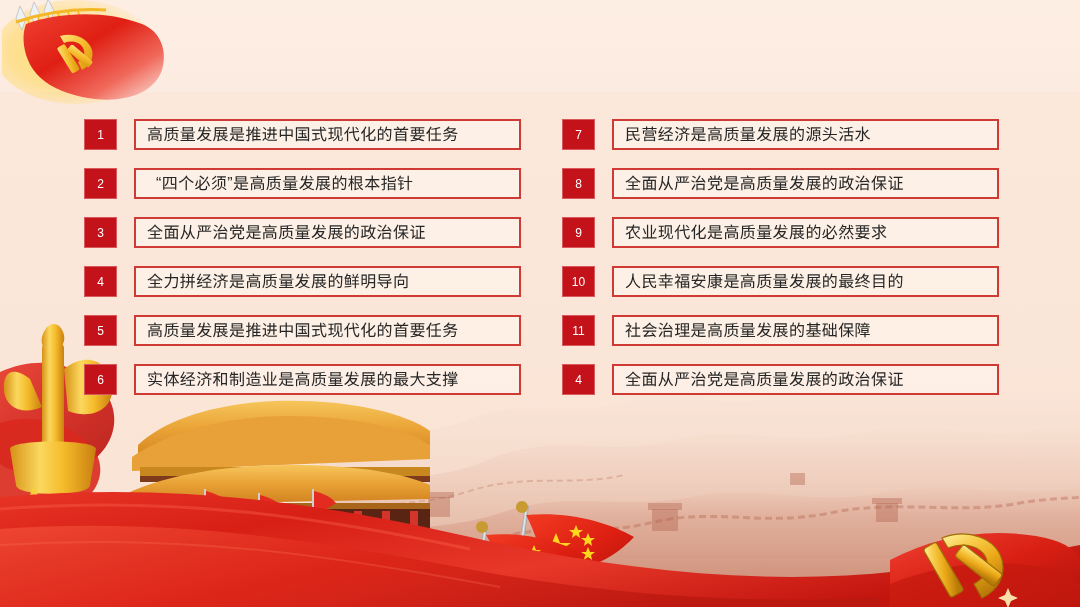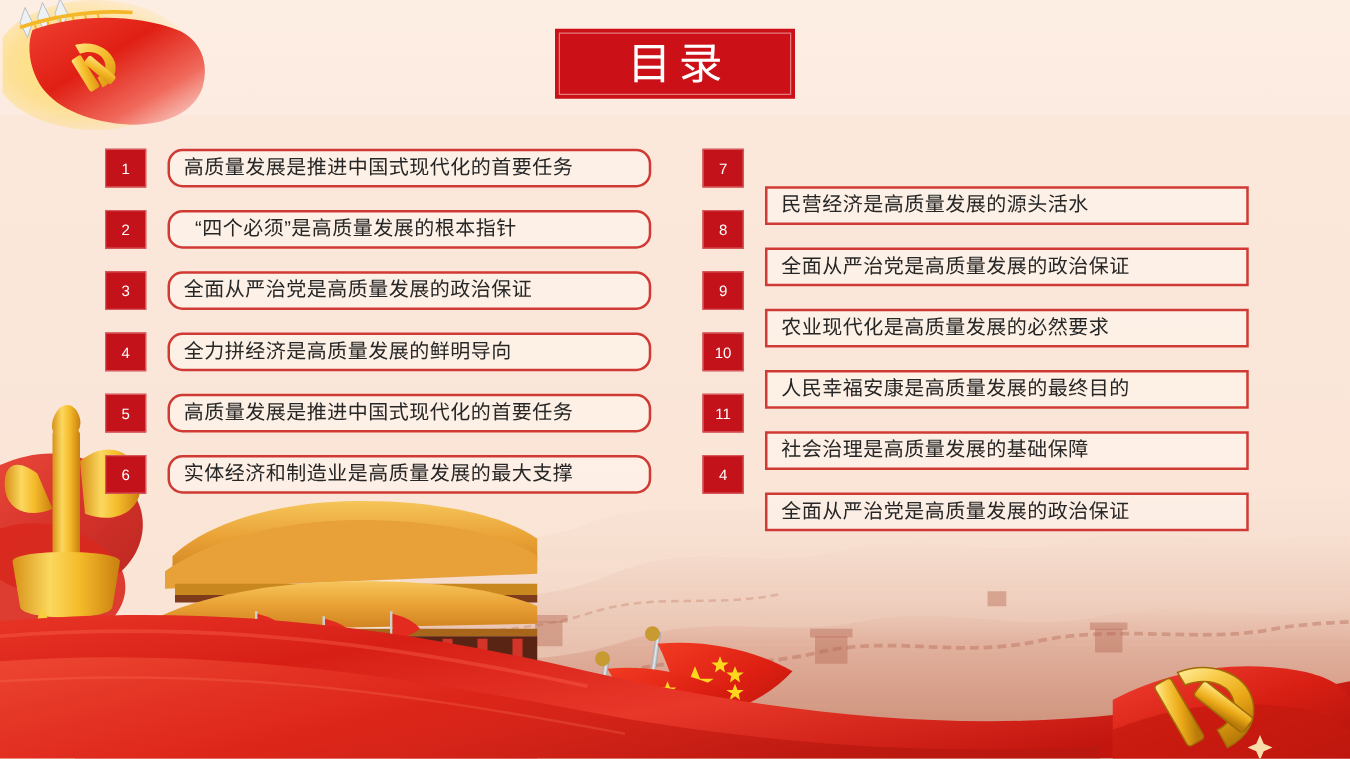--- a/index.html
+++ b/index.html
@@ -112,22 +112,22 @@
   .item-text {
     color: #262626;
     font-size: 16px;
     letter-spacing: 0.4px;
     line-height: 1;
     white-space: nowrap;
   }
   .item-text.quoted { padding-left: 9px; }
 
   
-  .col-left  .item-box { width: 387px; border-radius: 12px; }
-  .col-right .item-box { width: 387px; margin-top: 30px; }
+  .col-left  .item-box { width: 387px; }
+  .col-right .item-box { width: 387px; }
 </style>
 </head>
 <body>
 
 <div id="slide">
 
   <div class="bg-layer">
     <div class="band-top"></div>
     <div class="band-bottomfield"></div>
 
@@ -415,23 +415,20 @@
           <rect x="64" y="56" width="50" height="15" rx="3" transform="rotate(38 89 63)" fill="url(#gold3d)" stroke="#a06b06" stroke-width="1.2"></rect>
 
           <polygon points="118,86 121,93 128,96 121,99 118,106 115,99 108,96 115,93" fill="#fff3bd" opacity="0.9"></polygon>
         </g>
       </svg>
     </div>
   </div>
 
   <div class="content">
 
-    <div class="title-box">
-      <span class="title-text">目录</span>
-    </div>
 
     <div class="toc">
 
       <div class="col-left">
 
         <div class="toc-item" style="left:84px; top:119px;">
           <span class="num-badge">1</span>
           <span class="item-box">
             <span class="item-text">高质量发展是推进中国式现代化的首要任务</span>
           </span>

